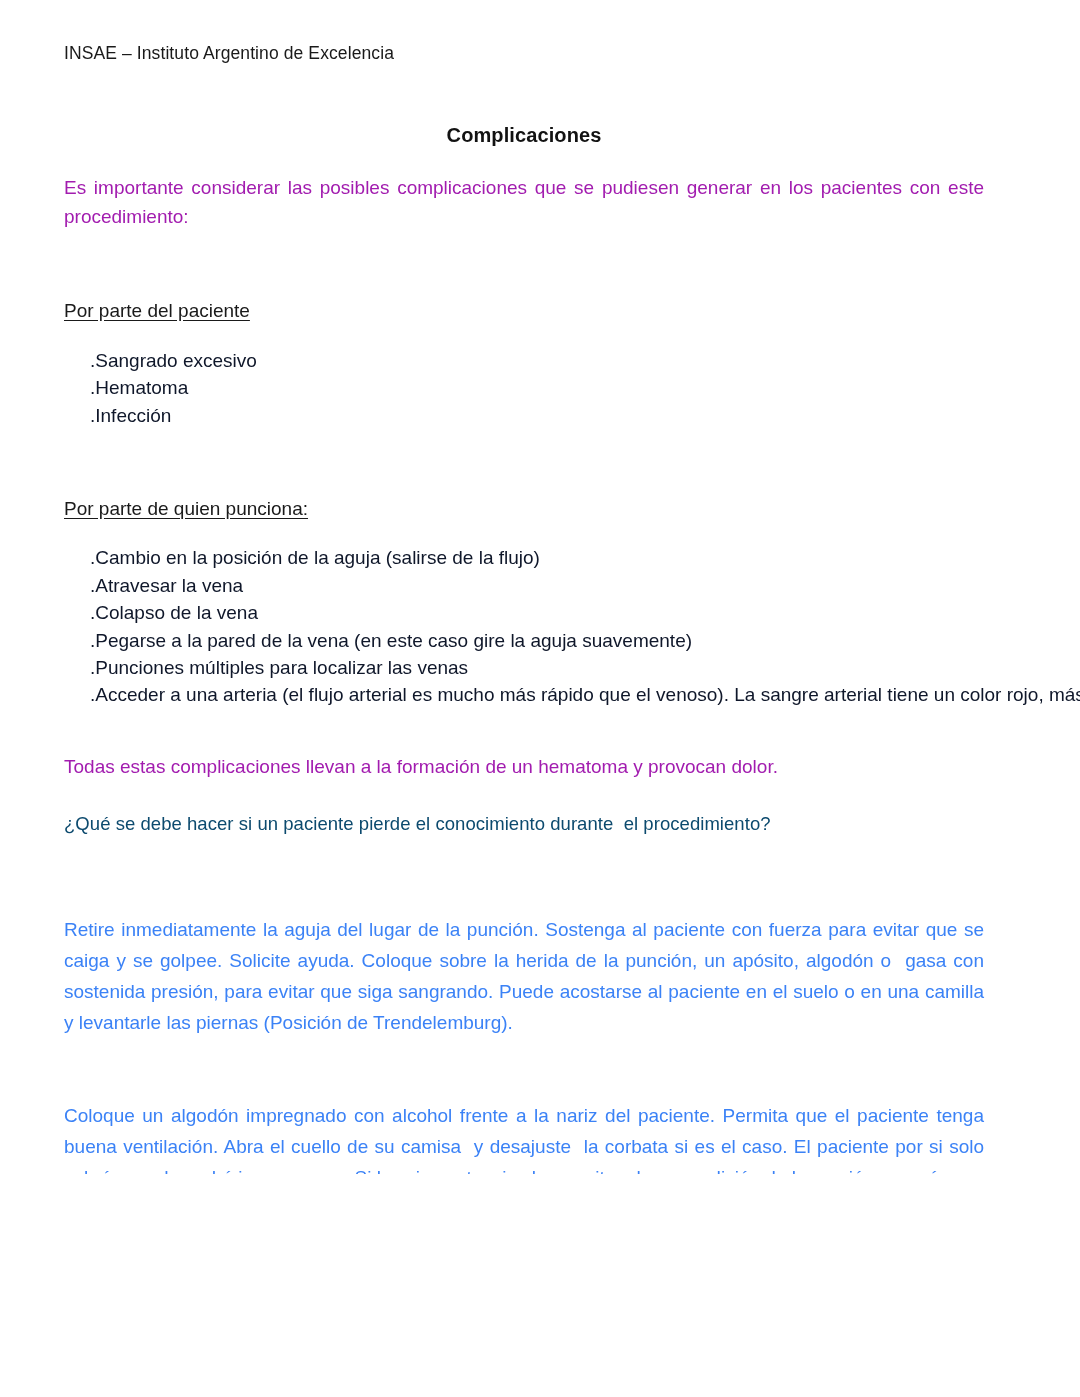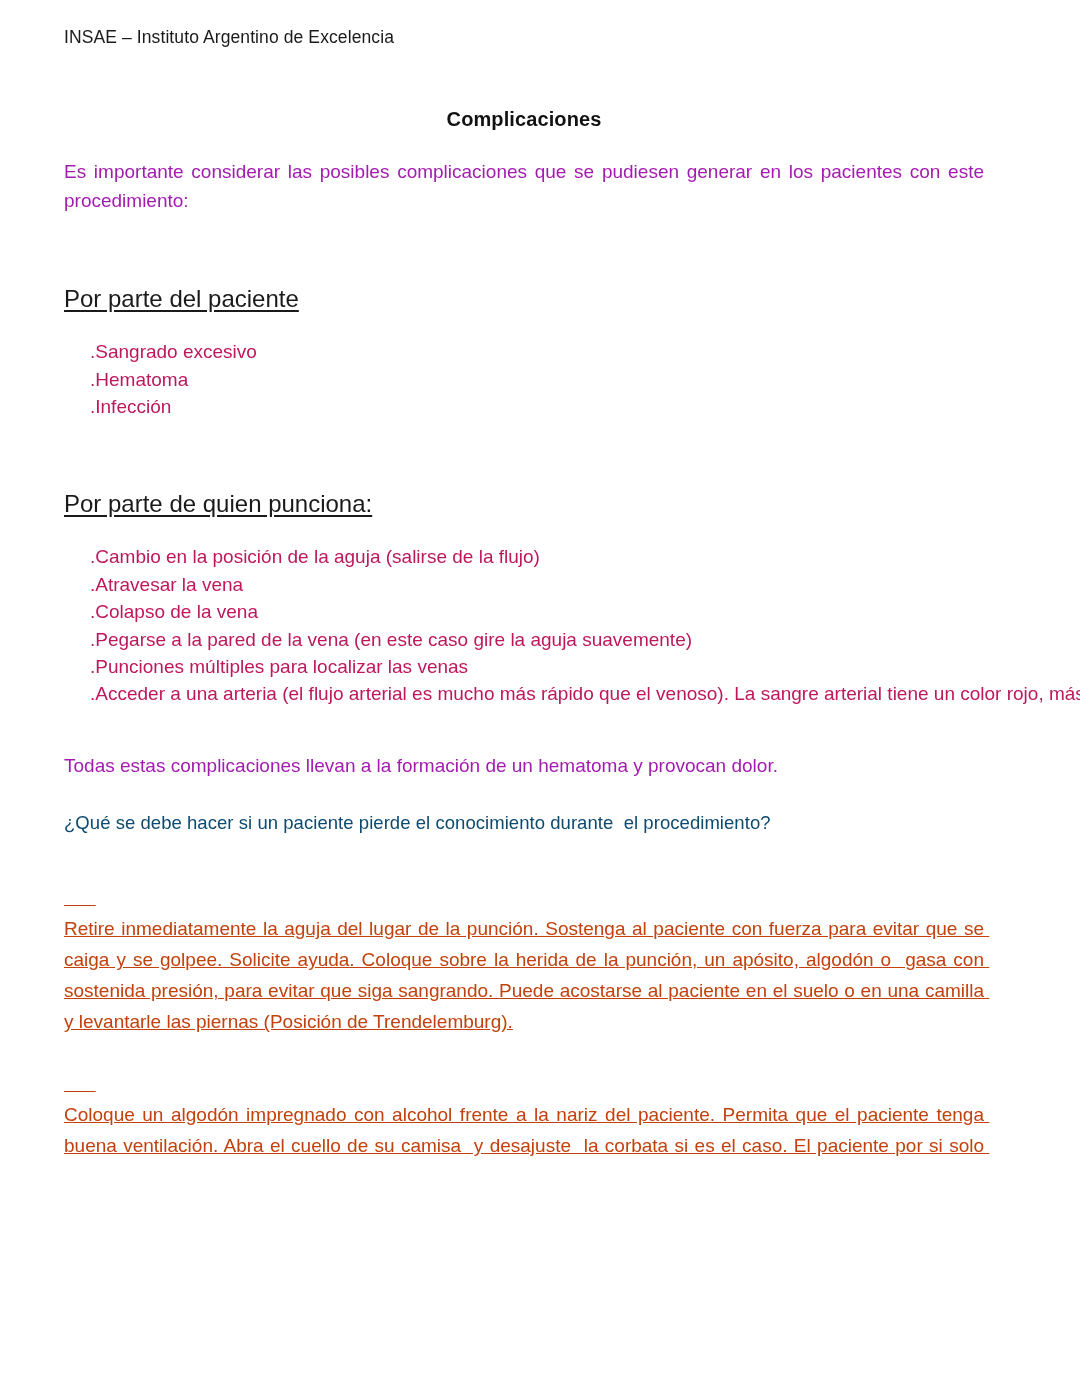--- a/index.html
+++ b/index.html
@@ -9,20 +9,21 @@
   }
   .page {
     position: relative;
     width: 1080px;
     height: 1158px;
     background: #ffffff;
     box-sizing: border-box;
     font-family: "Liberation Sans", sans-serif;
     color: #1a1a1a;
     overflow: hidden;
+    margin-top: 16px;
   }
   .content {
     position: absolute;
     left: 64px;
     top: 0;
     width: 920px;
   }
 
   .doc-header {
     font-size: 17.5px;
@@ -43,41 +44,41 @@
 
   .body-par {
     font-size: 19px;
     line-height: 1.52;
     text-align: justify;
     margin-top: 27px;
     color: #a21caf;
   }
 
   .sub-underline {
-    font-size: 24px;
+    font-size: 19px;
     line-height: 1.5;
     text-decoration: underline;
     text-underline-offset: 3px;
     color: #1a1a1a;
   }
   .gap-before-sub-1 { margin-top: 66px; }
   .gap-before-sub-2 { margin-top: 66px; }
 
   .dot-list {
     list-style: none;
     margin: 0;
     padding: 0;
     margin-top: 21px;
     margin-left: 26px;
     font-size: 19px;
     line-height: 1.44;
   }
   .dot-list li {
     text-align: justify;
-    color: #be185d;
+    color: #0f172a;
   }
   .dot-list li .dot-prefix {
     white-space: pre;
   }
 
   .par-after-list {
     margin-top: 44px;
   }
 
   .question-heading {
@@ -87,23 +88,22 @@
     margin-top: 32px;
     letter-spacing: 0.05px;
     white-space: pre-wrap;
   }
 
   .answer-block {
     font-size: 19px;
     line-height: 1.63;
     text-align: justify;
     margin-top: 18px;
-    color: #c2410c;
+    color: #3b82f6;
     white-space: pre-wrap;
-    text-decoration: underline;
   }
   .answer-block p {
     margin: 0;
     text-align: justify;
     white-space: pre-wrap;
   }
   .answer-block p:last-child { text-align: justify; }
 
   .page-number {
     position: absolute;

